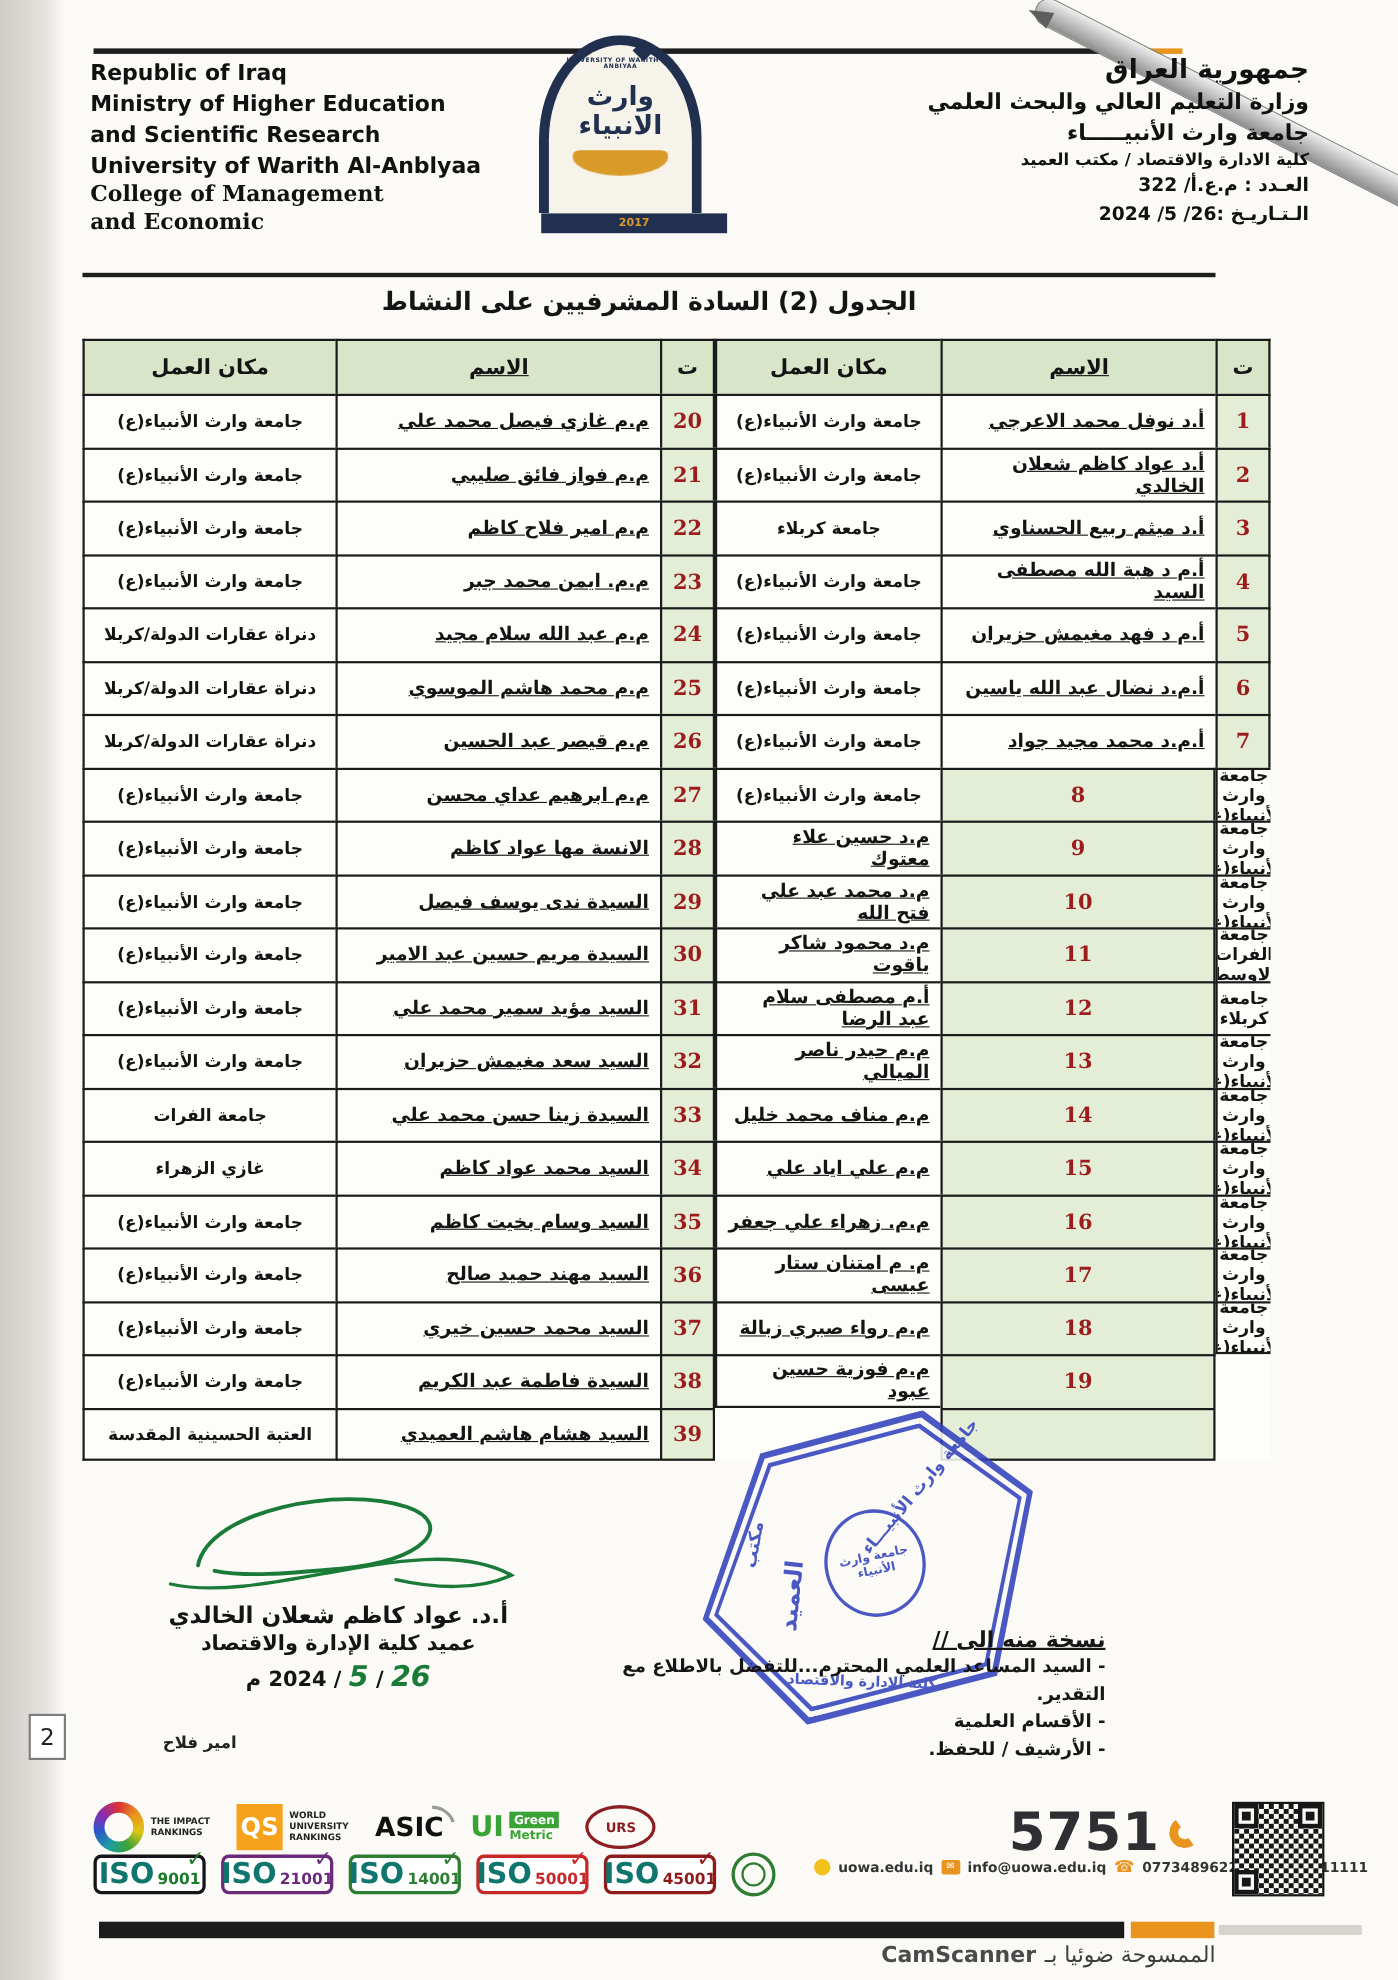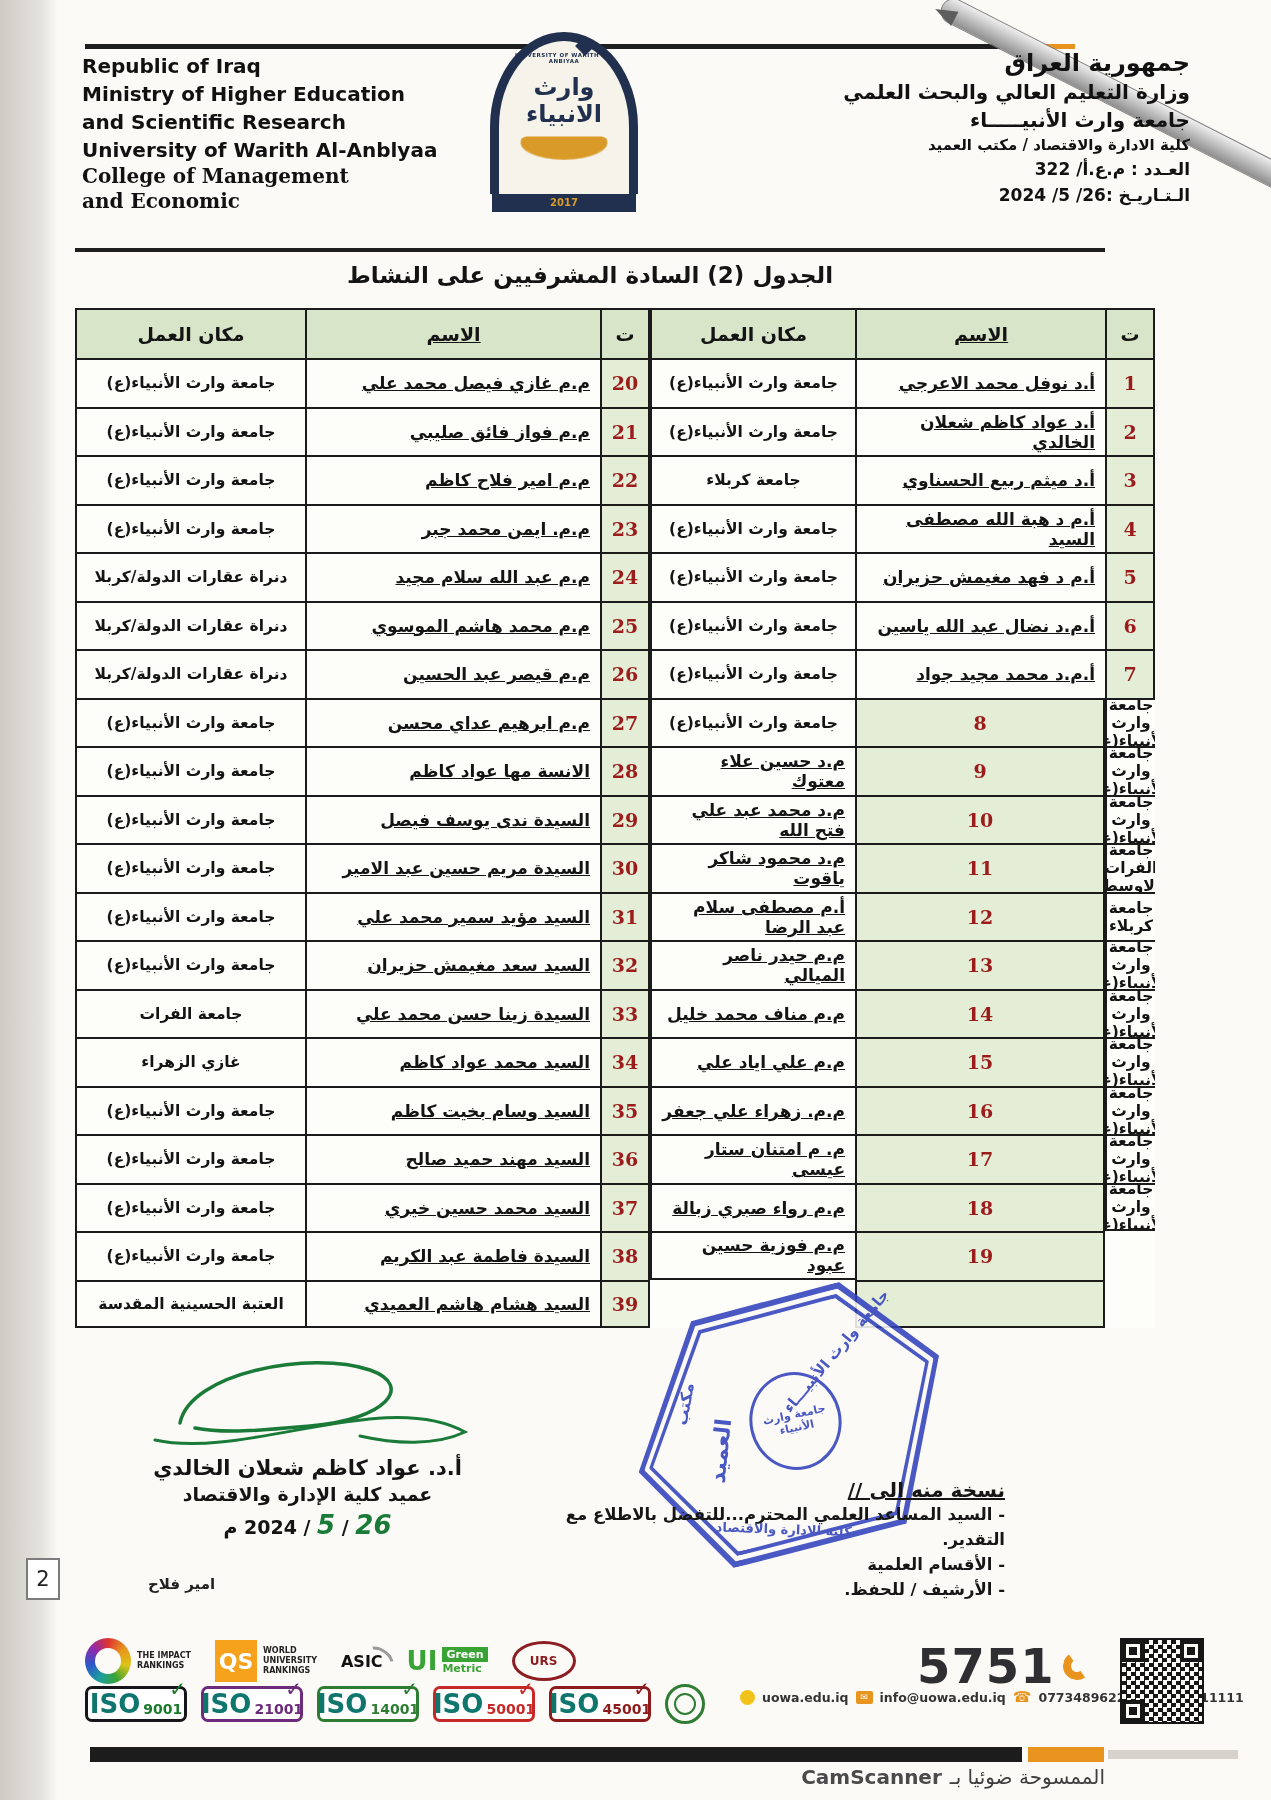--- a/index.html
+++ b/index.html
@@ -35,21 +35,21 @@
                 border-radius:78px 78px 0 0 / 100px 100px 0 0; background:#f6f3ea; }
   .logo .finial { position:absolute; left:79px; top:-2px; width:14px; height:14px;
                   background:#223050; transform:rotate(45deg); }
   .logo .ringtext { position:absolute; left:24px; top:30px; width:124px; text-align:center;
                     font-size:5.5px; font-weight:bold; color:#223050; letter-spacing:.5px; }
   .logo .callig { position:absolute; left:20px; top:52px; width:132px; text-align:center;
                   font-size:24px; font-weight:bold; color:#223050; line-height:27px; }
   .logo .book { position:absolute; left:40px; top:112px; width:92px; height:26px;
                 background:#d99a27; border-radius:6px 6px 46px 46px / 4px 4px 22px 22px;
                 transform:perspective(60px) rotateX(28deg); }
-  .logo .base { position:absolute; left:14px; top:172px; width:144px; height:18px;
+  .logo .base { position:absolute; left:14px; top:172px; width:169px; height:18px;
                 background:#223050; color:#d99a27; font-size:10px; font-weight:bold;
                 text-align:center; line-height:18px; }
 
   
   .hdr-ar { position:absolute; right:81px; top:48px; width:420px; text-align:right;
             direction:rtl; color:#111; }
   .hdr-ar .a1 { font-size:24px; font-weight:bold; line-height:30px; }
   .hdr-ar .a2 { font-size:20px; font-weight:bold; line-height:28px; }
   .hdr-ar .a3 { font-size:15px; font-weight:bold; line-height:22px; }
   .hdr-ar .a4 { font-size:17px; font-weight:bold; line-height:26px; margin-left:185px; }
@@ -118,21 +118,21 @@
   .foot-row1 { position:absolute; left:85px; top:1638px; display:flex;
                align-items:center; gap:24px; }
   .impact-circle { width:46px; height:46px; border-radius:50%;
         background:conic-gradient(#d33,#e8941f,#ddc415,#3aa335,#1d9e9e,#2a58c9,#8d2ab0,#d33);
         position:relative; }
   .impact-circle::after { content:""; position:absolute; inset:10px; border-radius:50%;
         background:#fbfaf6; }
   .tiny-label { font-size:8px; font-weight:bold; color:#222; line-height:10px; }
   .qs-badge { width:42px; height:42px; background:#f6a21d; color:#fff; display:flex;
               align-items:center; justify-content:center; font-size:22px; font-weight:bold; }
-  .asic { font-size:16px; font-weight:bold; color:#111; position:relative; }
+  .asic { font-size:24px; font-weight:bold; color:#111; position:relative; }
   .asic-swoosh { position:absolute; right:-12px; top:-4px; width:34px; height:26px;
                  border:3px solid #9a9a9a; border-color:#9a9a9a transparent transparent transparent;
                  border-radius:50%; transform:rotate(35deg); }
   .ui { font-size:26px; font-weight:bold; color:#3aa335; }
   .gm-green { background:#3aa335; color:#fff; font-size:11px; font-weight:bold;
               padding:1px 4px; }
   .gm-metric { color:#3aa335; font-size:11px; font-weight:bold; }
   .urs { width:64px; height:40px; border:3.5px solid #8c1d22; border-radius:50%;
          display:flex; align-items:center; justify-content:center; color:#8c1d22;
          font-size:12px; font-weight:bold; }

